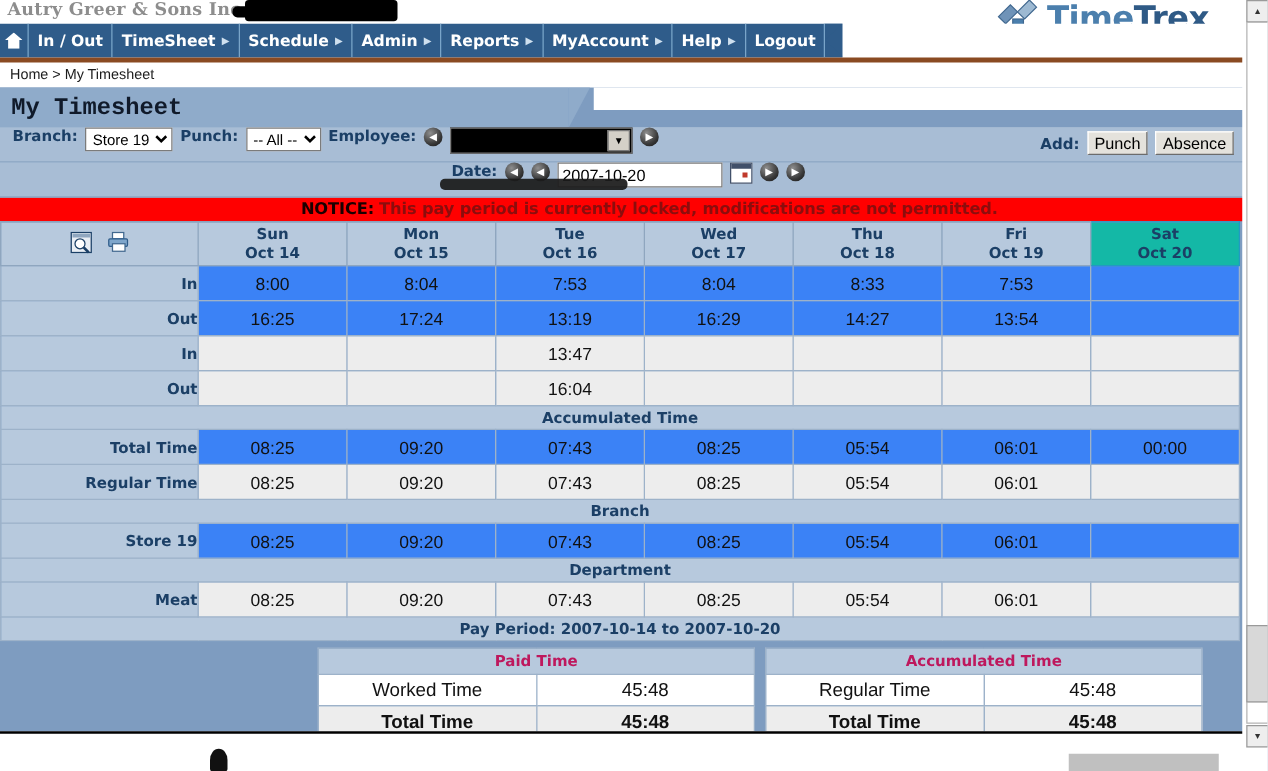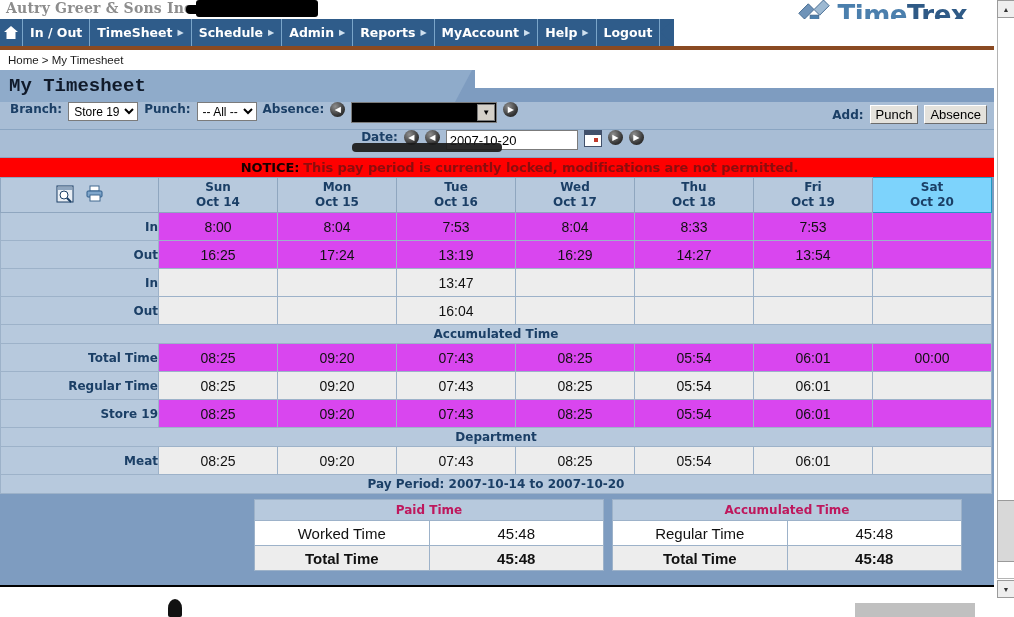--- a/index.html
+++ b/index.html
@@ -334,21 +334,21 @@
     color: #1b3f66;
     font-family: "DejaVu Sans", sans-serif;
     font-size: 12px;
     font-weight: bold;
     line-height: 15px;
     text-align: center;
     height: 34px;
     vertical-align: middle;
   }
   th.dayhead.today {
-    background: #7dd3fc;
+    background: #14b8a6;
     border-color: #2299c4;
   }
   th.toolcell {
     background: #b7c9dd;
     border: 1px solid #8fa6bf;
     height: 34px;
     text-align: center;
     vertical-align: middle;
   }
   .toolicons { display: flex; justify-content: center; align-items: center; gap: 12px; }
@@ -359,21 +359,21 @@
     text-align: right;
     padding-right: 6px;
     font-family: "DejaVu Sans", sans-serif;
     font-size: 12px;
     font-weight: bold;
     color: #1b3f66;
     height: 27px;
   }
   td.cell {
     border: 1px solid #9db2c9;
-    background: #d946ef;
+    background: #3b82f6;
     text-align: center;
     font-family: "Liberation Sans", sans-serif;
     font-size: 14px;
     color: #111;
     height: 27px;
   }
   td.cell.alt { background: #ededed; }
 
   td.sectionrow {
     background: #b7c9dd;
@@ -568,21 +568,21 @@
 
       <div class="filterrow">
         <span class="flabel">Branch:</span>
         <select class="mini">
           <option>Store 19</option>
         </select>
         <span class="flabel">Punch:</span>
         <select class="mini">
           <option>-- All --</option>
         </select>
-        <span class="flabel">Absence:</span>
+        <span class="flabel">Employee:</span>
         <span class="navbtn">◀</span>
         <span class="redact-select">
           <span class="arrow">▼</span>
         </span>
         <span class="navbtn">▶</span>
         <div class="addgroup">
           <span class="flabel">Add:</span>
           <button class="gbtn">Punch</button>
           <button class="gbtn">Absence</button>
         </div>
@@ -706,20 +706,23 @@
             <td class="cell alt">08:25</td>
             <td class="cell alt">09:20</td>
             <td class="cell alt">07:43</td>
             <td class="cell alt">08:25</td>
             <td class="cell alt">05:54</td>
             <td class="cell alt">06:01</td>
             <td class="cell alt"></td>
           </tr>
 
           <tr>
+            <td class="sectionrow" colspan="8">Branch</td>
+          </tr>
+          <tr>
             <td class="rowlabel">Store 19</td>
             <td class="cell">08:25</td>
             <td class="cell">09:20</td>
             <td class="cell">07:43</td>
             <td class="cell">08:25</td>
             <td class="cell">05:54</td>
             <td class="cell">06:01</td>
             <td class="cell"></td>
           </tr>
 

